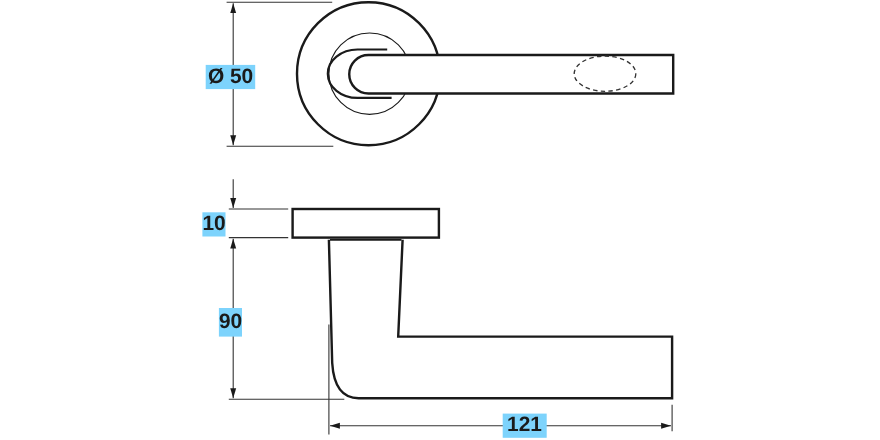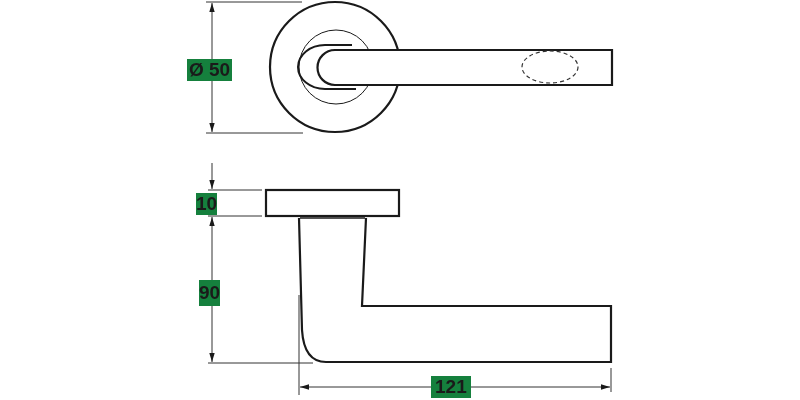--- a/index.html
+++ b/index.html
@@ -4,21 +4,21 @@
 <style>
   html, body { margin: 0; padding: 0; background: #ffffff; }
   body { width: 800px; height: 400px; overflow: hidden; position: relative; }
   #drawing { position: absolute; left: 0; top: 0; width: 800px; height: 400px; }
   .dim-label {
     position: absolute;
     font-family: "Liberation Sans", sans-serif;
     font-weight: bold;
     font-size: 19px;
     color: #1a1a1a;
-    background: #15803d;
+    background: #7dd3fc;
     line-height: 22px;
     white-space: nowrap;
   }
 </style>
 </head>
 <body>
 
 <svg id="drawing" viewBox="0 0 800 400" xmlns="http://www.w3.org/2000/svg">
   <defs>
     <marker id="arrow" viewBox="0 0 10 10" refX="10" refY="5" markerWidth="9" markerHeight="9" orient="auto-start-reverse" markerUnits="userSpaceOnUse">
@@ -58,15 +58,15 @@
     <line x1="212" y1="217" x2="212" y2="362" stroke="#333" stroke-width="1" marker-start="url(#arrow)" marker-end="url(#arrow)"></line>
     <line x1="208" y1="363" x2="313" y2="363" stroke="#333" stroke-width="1"></line>
 
     <line x1="299" y1="295" x2="299" y2="395" stroke="#333" stroke-width="1"></line>
     <line x1="611" y1="368" x2="611" y2="392" stroke="#333" stroke-width="1"></line>
     <line x1="300" y1="387" x2="610" y2="387" stroke="#333" stroke-width="1" marker-start="url(#arrow)" marker-end="url(#arrow)"></line>
   </g>
 </svg>
 
 <div class="dim-label" style="left:187px; top:59px; padding:0 2px;">Ø 50</div>
-<div class="dim-label" style="left:196px; top:193px;text-align:right;">10</div>
+<div class="dim-label" style="left:184px; top:193px;text-align:right;">10</div>
 <div class="dim-label" style="left:199px; top:280px; padding:2px 0;">90</div>
-<div class="dim-label" style="left:431px; top:376px; padding:0 4px;text-align:center;">121</div>
+<div class="dim-label" style="left:457px; top:376px; padding:0 4px;text-align:center;">121</div>
 
 </body></html>

